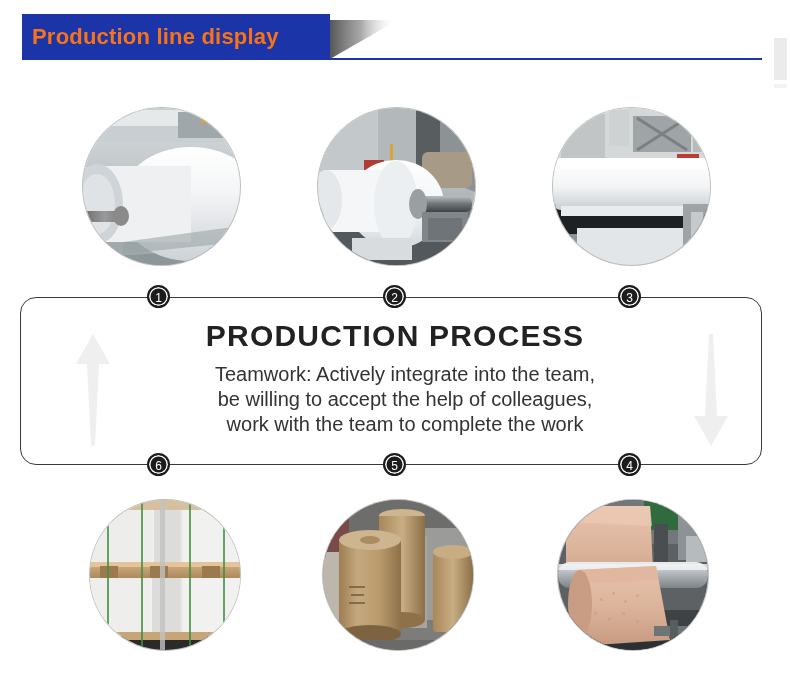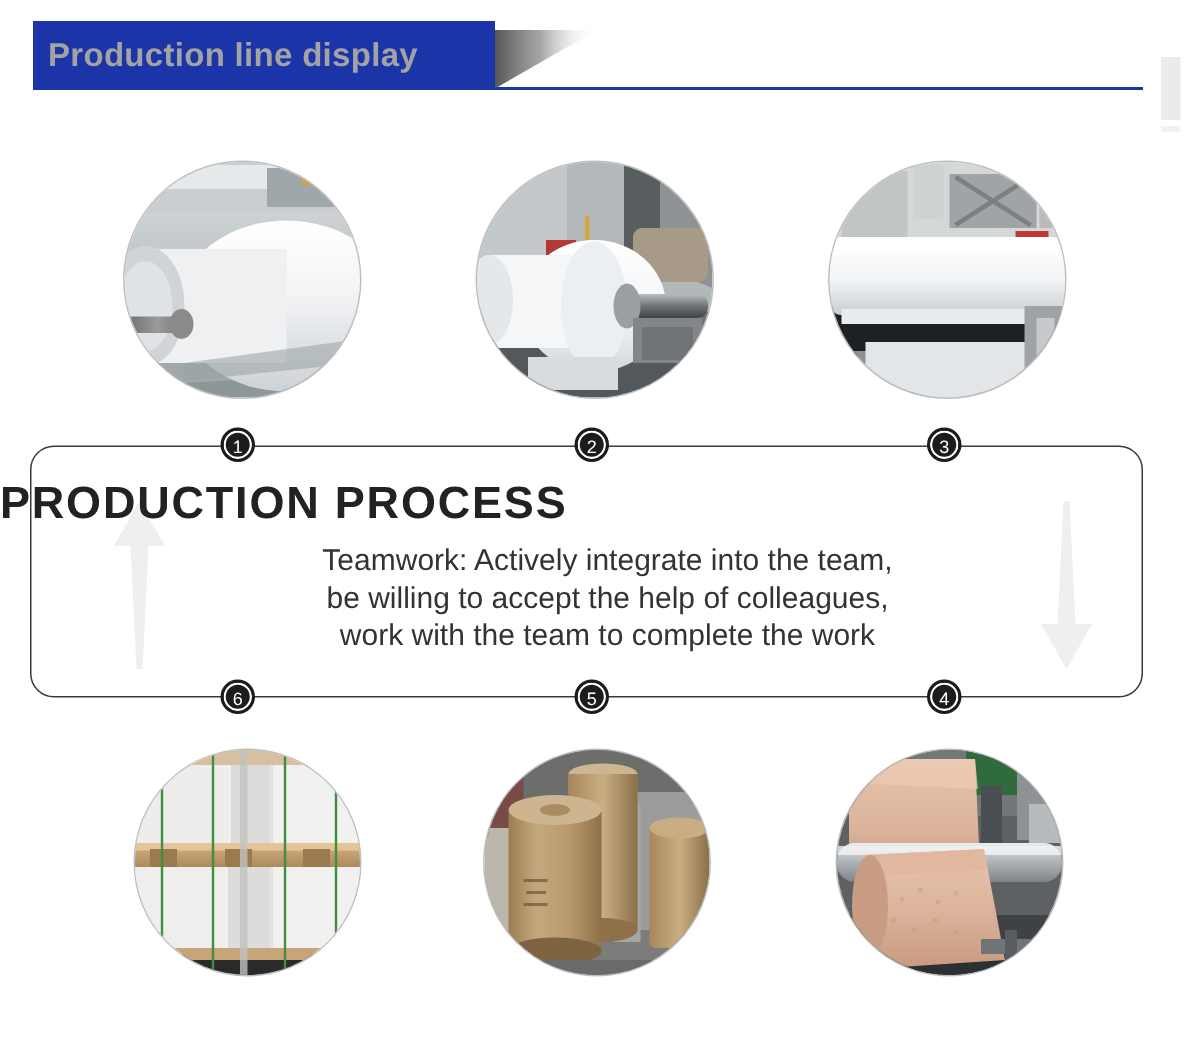--- a/index.html
+++ b/index.html
@@ -28,21 +28,21 @@
   }
   #header-title {
     position: absolute;
     left: 10px;
     top: 0;
     right: 0;
     height: 45px;
     line-height: 45px;
     font-size: 22px;
     font-weight: bold;
-    color: #a3a3a3;
+    color: #f97316;
     letter-spacing: 0.2px;
     white-space: nowrap;
   }
   #header-shadow {
     position: absolute;
     left: 330px;
     top: 20px;
     width: 68px;
     height: 39px;
     z-index: 4;
@@ -95,21 +95,21 @@
     border: 1.4px solid #3a3a3a;
     border-radius: 16px;
     box-sizing: border-box;
     background: #ffffff;
   }
   #process-title {
     position: absolute;
     left: 0;
     right: 0;
     top: 319px;
-    text-align: left;
+    text-align: center;
     font-size: 30px;
     font-weight: bold;
     letter-spacing: 1.2px;
     color: #222222;
     font-family: "Liberation Sans", sans-serif;
   }
   #process-desc {
     position: absolute;
     left: 205px;
     top: 362px;

